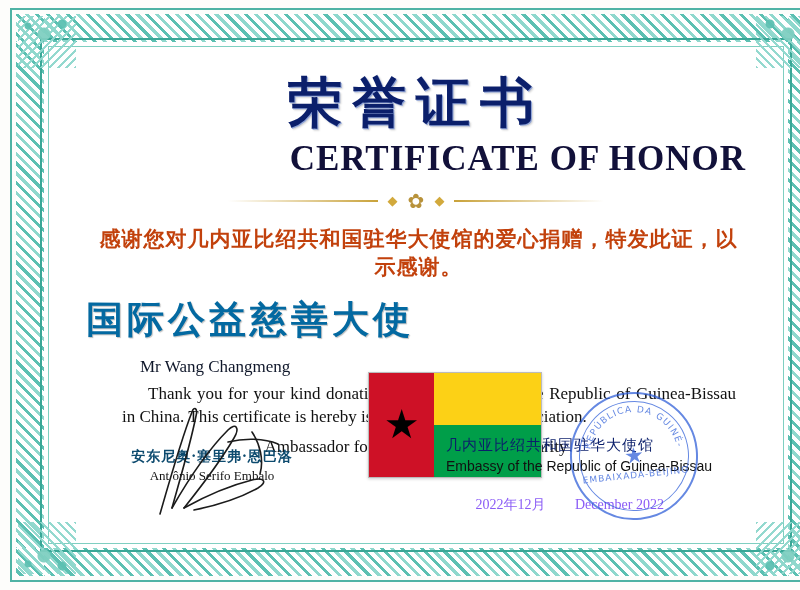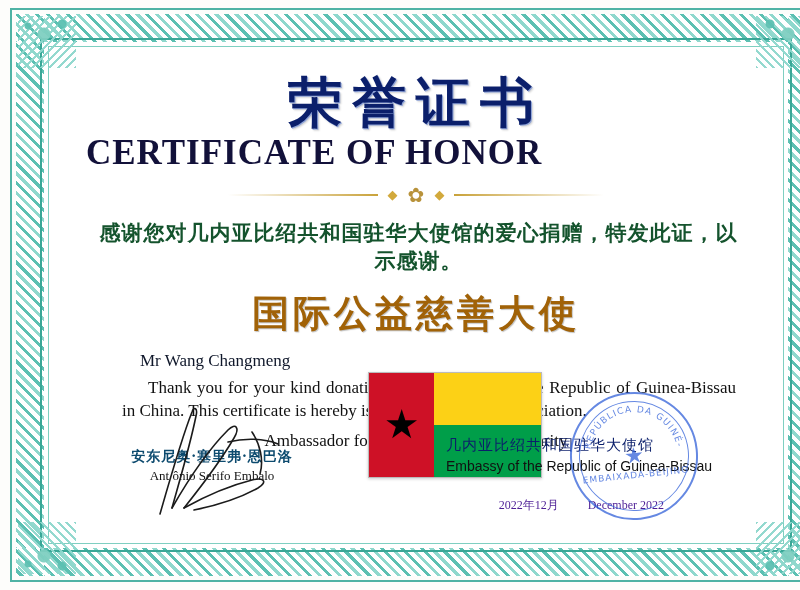--- a/index.html
+++ b/index.html
@@ -81,27 +81,27 @@
     font-family: "DejaVu Serif", serif;
     font-weight: bold;
     font-size: 54px;
     letter-spacing: 10px;
     color: #0b1f6b;
     text-shadow: 1px 1px 0 #8fa4d8, 2px 2px 2px rgba(0,0,0,.18);
     line-height: 1.05;
     margin-top: 6px;
   }
   .title-en {
-    text-align: left;
+    text-align: right;
     font-family: "Liberation Serif", serif;
     font-weight: bold;
     font-size: 35px;
     letter-spacing: 1px;
     color: #12113a;
-    margin-top: 2px;
+    margin-top: 8px;
   }
 
   .divider {
     display: flex;
     align-items: center;
     justify-content: center;
     gap: 10px;
     margin: 12px 0 6px 0;
     color: #c9a23a;
   }
@@ -123,33 +123,32 @@
     color: #0b1f6b;
     letter-spacing: 2px;
     margin: 6px 0 0 26px;
   }
   .recipient-cn .hon { font-size: 21px; margin-left: 10px; }
 
   .body-cn {
     font-family: "DejaVu Serif", serif;
     font-weight: bold;
     font-size: 21px;
-    color: #14532d;
+    color: #c2410c;
     letter-spacing: 1px;
     text-align: center;
     margin: 14px 0 0 5px;
   }
 
   .award-cn {
-    text-align: center;
     font-family: "DejaVu Serif", serif;
     font-weight: bold;
     font-size: 37px;
     letter-spacing: 4px;
-    color: #a16207;
+    color: #0369a1;
     text-shadow: 1px 1px 1px rgba(0,0,0,.25);
     margin-top: 14px;
   }
 
   .recipient-en {
     font-family: "Liberation Serif", serif;
     font-size: 17px;
     color: #0f172a;
     margin: 12px 0 0 54px;
   }
@@ -248,22 +247,22 @@
   .org-en {
     font-family: Liberation Sans, sans-serif;
     font-size: 14px;
     color: #111;
     margin-top: 3px;
   }
   .date-row {
     position: absolute;
     right: 86px; bottom: 16px;
     font-family: "Liberation Serif", serif;
-    font-size: 12px;
-    color: #4c1d95;
+    font-size: 14px;
+    color: #8b5cf6;
     white-space: nowrap;
   }
   .date-row .cn { margin-right: 26px; }
 
   
   .seal {
     position: absolute;
     right: 52px; bottom: 10px;
     width: 124px; height: 124px;
     border-radius: 50%;

